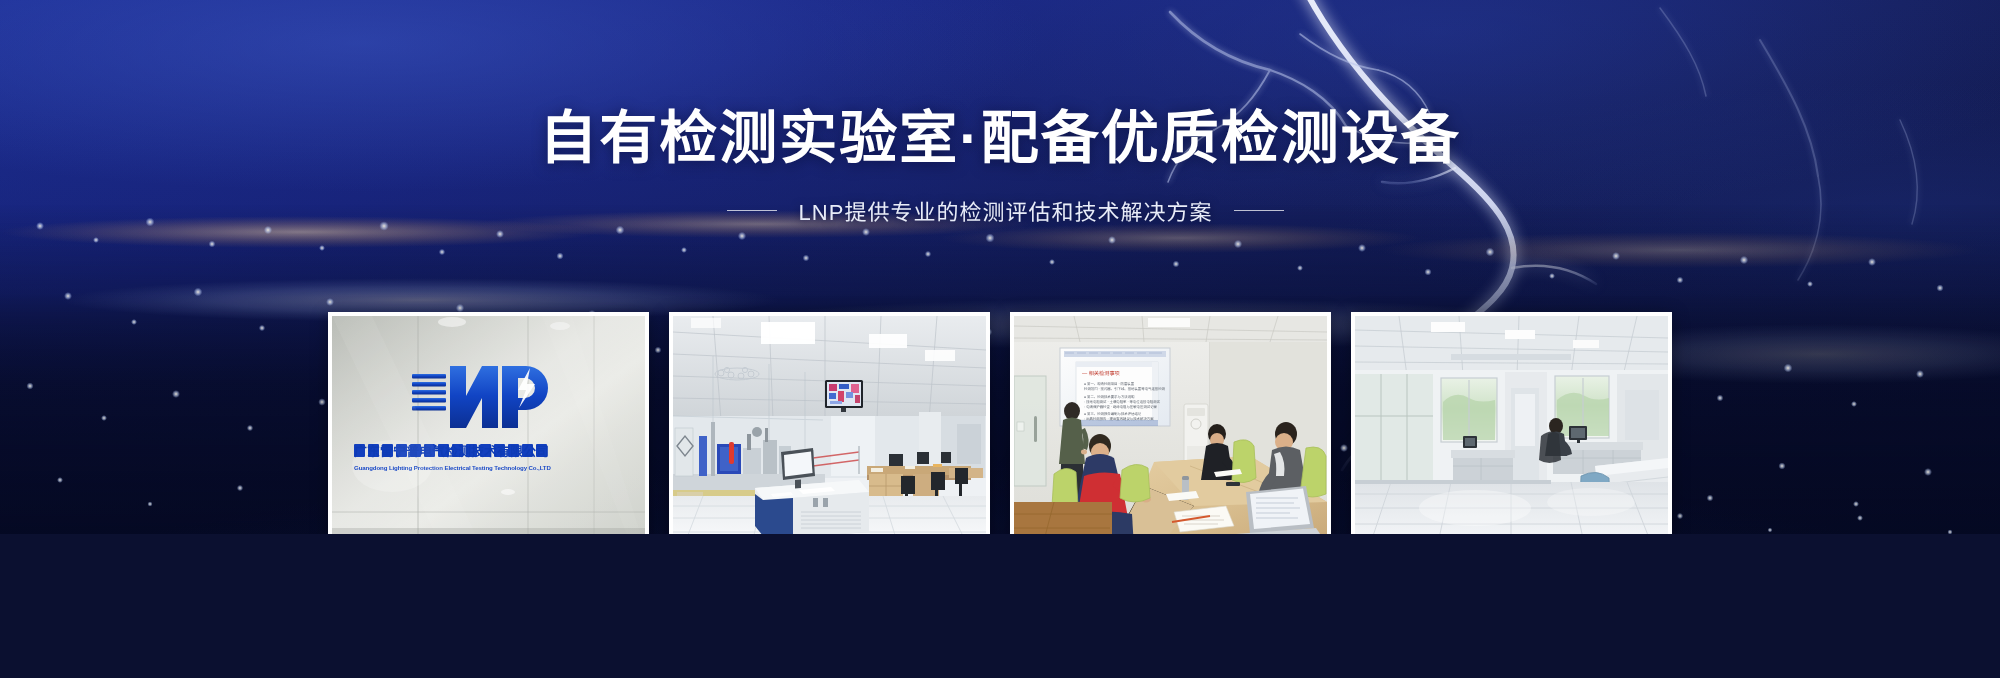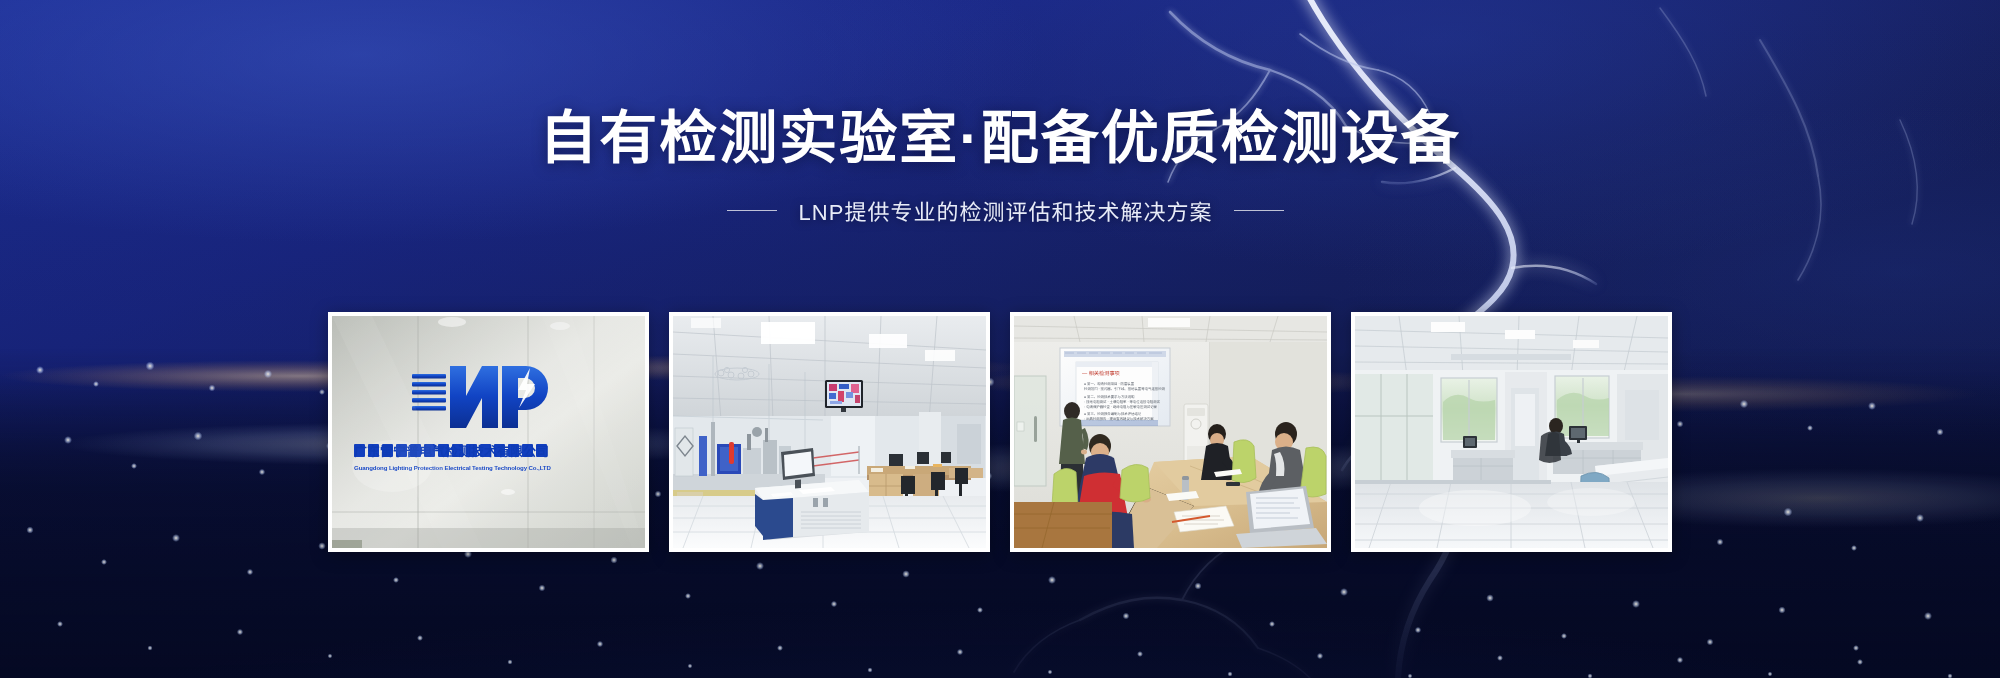--- a/index.html
+++ b/index.html
@@ -5,21 +5,21 @@
 <style>
   * { margin:0; padding:0; box-sizing:border-box; }
   html,body { background:#0b1030; }
   body {
     font-family:"Liberation Sans","DejaVu Sans",sans-serif;
   }
 
   .banner{
     position:relative;
     width:2000px;
-    height:678px;
+    height:534px;
     overflow:hidden;
     background:#141f6e;
   }
 
   
   .sky{
     position:absolute; inset:0;
     background:
       linear-gradient(to bottom,
         rgba(18,30,110,0) 0%,

